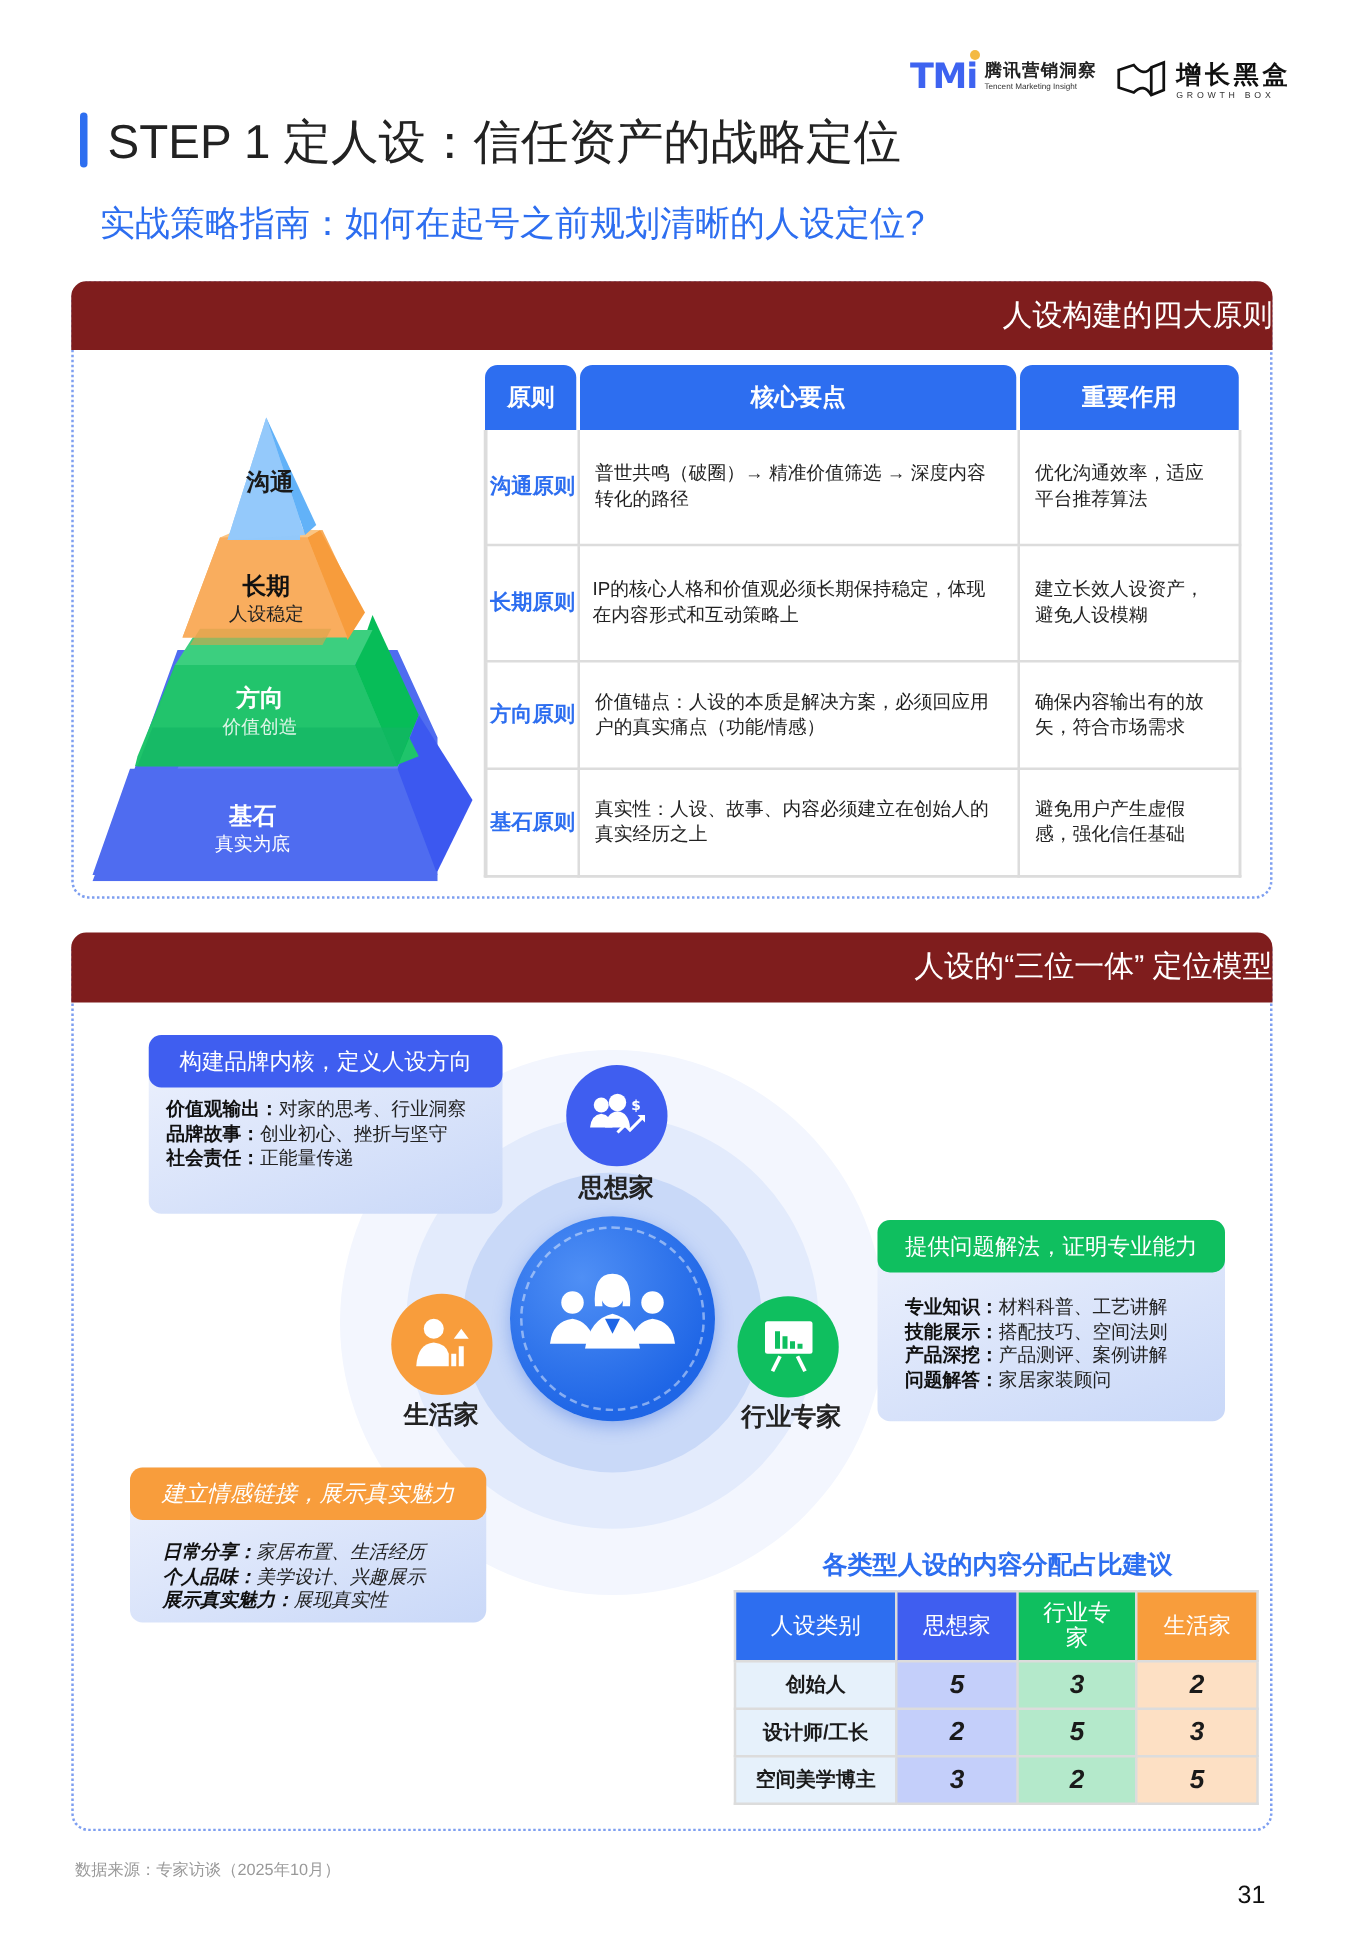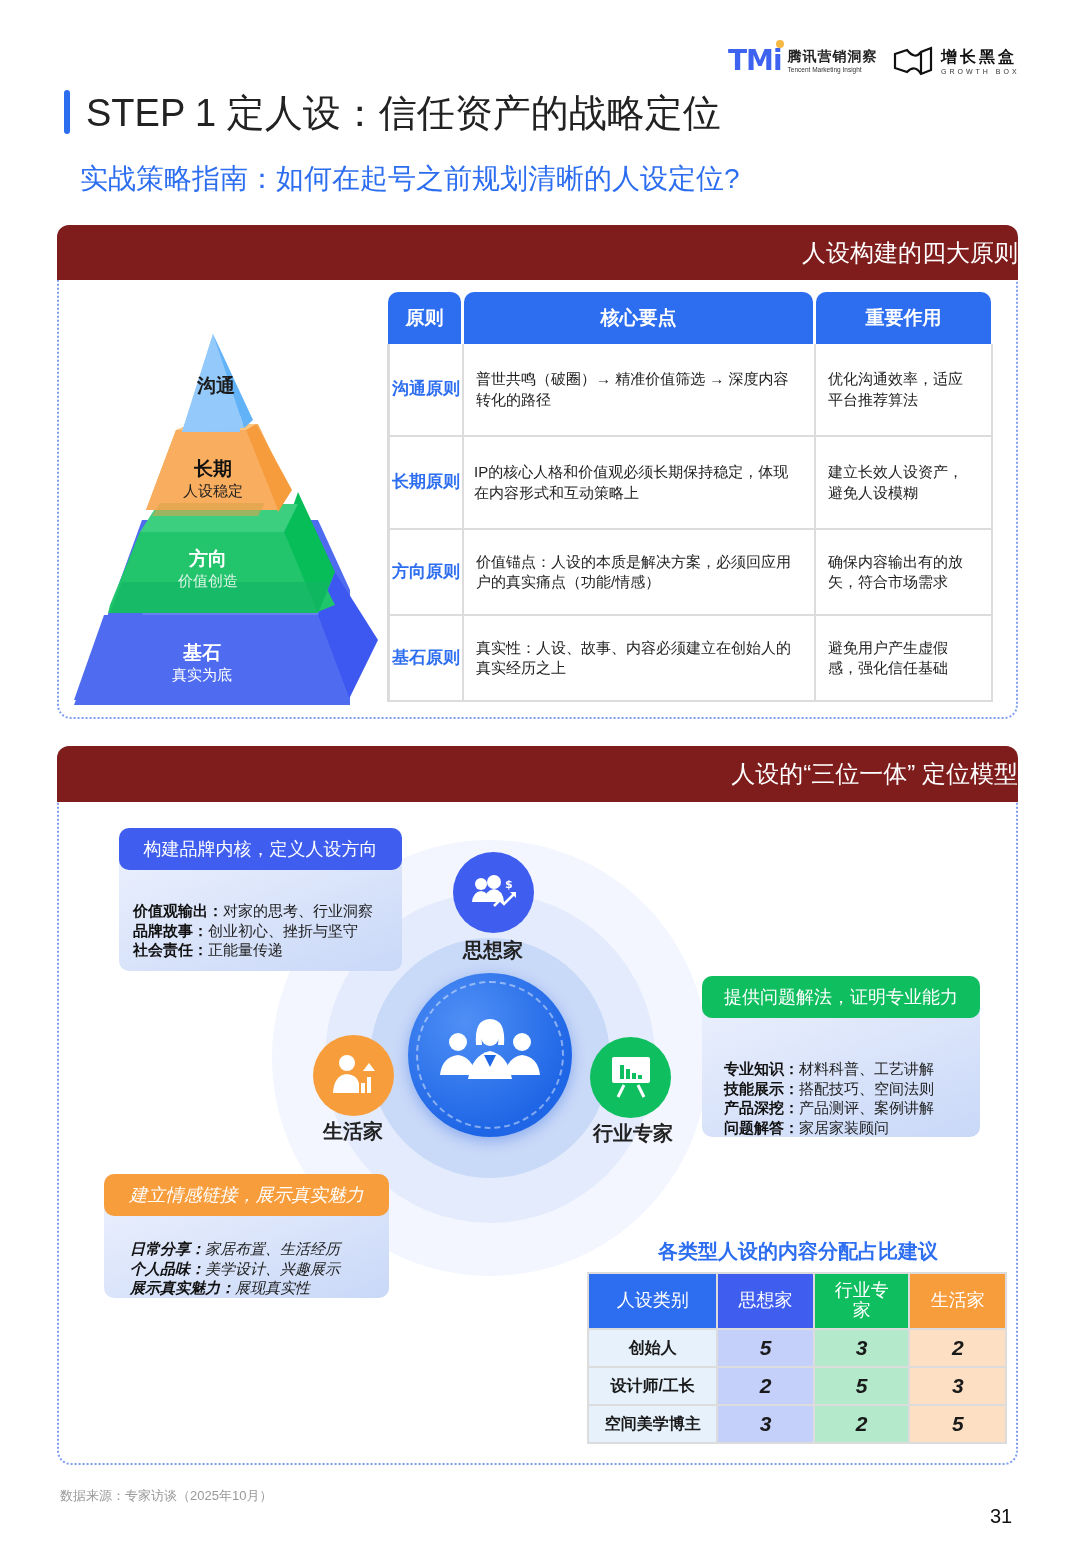--- a/index.html
+++ b/index.html
@@ -10,21 +10,21 @@
   .abs { position: absolute; }
 
   
   .logo-tmi { left: 728px; top: 44px; display: flex; align-items: center; gap: 6px; }
   .tmi-mark { font-weight: 900; font-size: 28px; color: #3e63f0; letter-spacing: -1px; position: relative; font-family: "DejaVu Sans", sans-serif; }
   .tmi-dot { position: absolute; right: -2px; top: -4px; width: 8px; height: 8px; border-radius: 50%; background: #f4b942; }
   .tmi-text .cn { font-size: 14px; color: #222; font-weight: bold; letter-spacing: 1px; }
   .tmi-text .en { font-size: 6.5px; color: #333; }
   .logo-gb { left: 893px; top: 46px; display: flex; align-items: center; gap: 8px; }
   .gb-box { width: 40px; height: 30px; }
-  .gb-text .cn { font-size: 16px; color: #111; font-weight: bold; letter-spacing: 3px; }
+  .gb-text .cn { font-size: 20px; color: #111; font-weight: bold; letter-spacing: 3px; }
   .gb-text .en { font-size: 7px; color: #333; letter-spacing: 3px; }
 
   .title-bar { left: 64px; top: 90px; width: 6px; height: 44px; border-radius: 3px; background: #2d6ef0; }
   .page-title { left: 86px; top: 88px; font-size: 38px; color: #222; }
   .subtitle { left: 80px; top: 160px; font-size: 28px; color: #2d6ef0; }
 
   
   .section { border: 2px dotted #7d9ef0; border-radius: 14px; }
   .sec-header { background: #7f1d1d; color: #fff; font-size: 24px; text-align: right; border-radius: 12px 12px 0 0; }
 
@@ -35,21 +35,21 @@
 
   
   .t1-head { background: #2d6ef0; color: #fff; font-weight: bold; font-size: 19px; display: flex; align-items: center; justify-content: center; border-radius: 10px 10px 0 0; }
   .t1-grid { border: 2px solid #dcdcdc; }
   .t1-cell { border-right: 2px solid #dcdcdc; border-bottom: 2px solid #dcdcdc; display: flex; align-items: center; font-size: 15px; color: #222; line-height: 1.35; padding: 0 14px; }
   .t1-principle { color: #2d6ef0; font-weight: bold; font-size: 17px; justify-content: center; text-align: center; padding: 0; }
 
   
   .card { border-radius: 10px; background: linear-gradient(160deg, #eef2fd 0%, #c9d8f8 100%); }
   .card-head { color: #fff; font-size: 18px; text-align: center; border-radius: 10px; }
-  .card-body { font-size: 15px; line-height: 1.3; color: #222; padding: 0 14px; margin-top: 23px; }
+  .card-body { font-size: 15px; line-height: 1.3; color: #222; padding: 0 14px; }
   .card-body b { font-weight: bold; color: #111; }
 
   .circle { border-radius: 50%; }
   .role-label { font-size: 20px; font-weight: bold; color: #222; text-align: center; }
 
   
   .t2 { border-collapse: collapse; }
   .t2 td, .t2 th { border: 2px solid #dcdcdc; text-align: center; }
   .t2 th { color: #fff; font-weight: normal; font-size: 18px; height: 56px; line-height: 1.1; }
   .t2 td { height: 38px; font-size: 17px; }
@@ -216,21 +216,21 @@
   <div class="card-body" style="padding-top:18px; padding-left:22px;">
     <div><b>专业知识：</b><span>材料科普、工艺讲解</span></div>
     <div><b>技能展示：</b><span>搭配技巧、空间法则</span></div>
     <div><b>产品深挖：</b><span>产品测评、案例讲解</span></div>
     <div><b>问题解答：</b><span>家居家装顾问</span></div>
   </div>
 </div>
 
 <div class="abs card" style="left:104px; top:1174px; width:285px; height:124px;font-style:italic;">
   <div class="card-head" style="background:#f89d3c; height:42px; line-height:42px;">建立情感链接，展示真实魅力</div>
-  <div class="card-body" style="padding-left:26px;">
+  <div class="card-body" style="padding-top:16px; padding-left:26px;">
     <div><b>日常分享：</b><span>家居布置、生活经历</span></div>
     <div><b>个人品味：</b><span>美学设计、兴趣展示</span></div>
     <div><b>展示真实魅力：</b><span>展现真实性</span></div>
   </div>
 </div>
 
 <div class="abs" style="left:590px; top:1238px; width:416px; text-align:center; font-size:20px; font-weight:bold; color:#2d6ef0;">各类型人设的内容分配占比建议</div>
 <table class="abs t2" style="left:587px; top:1272px; width:420px;">
   <tbody>
       <tr>

